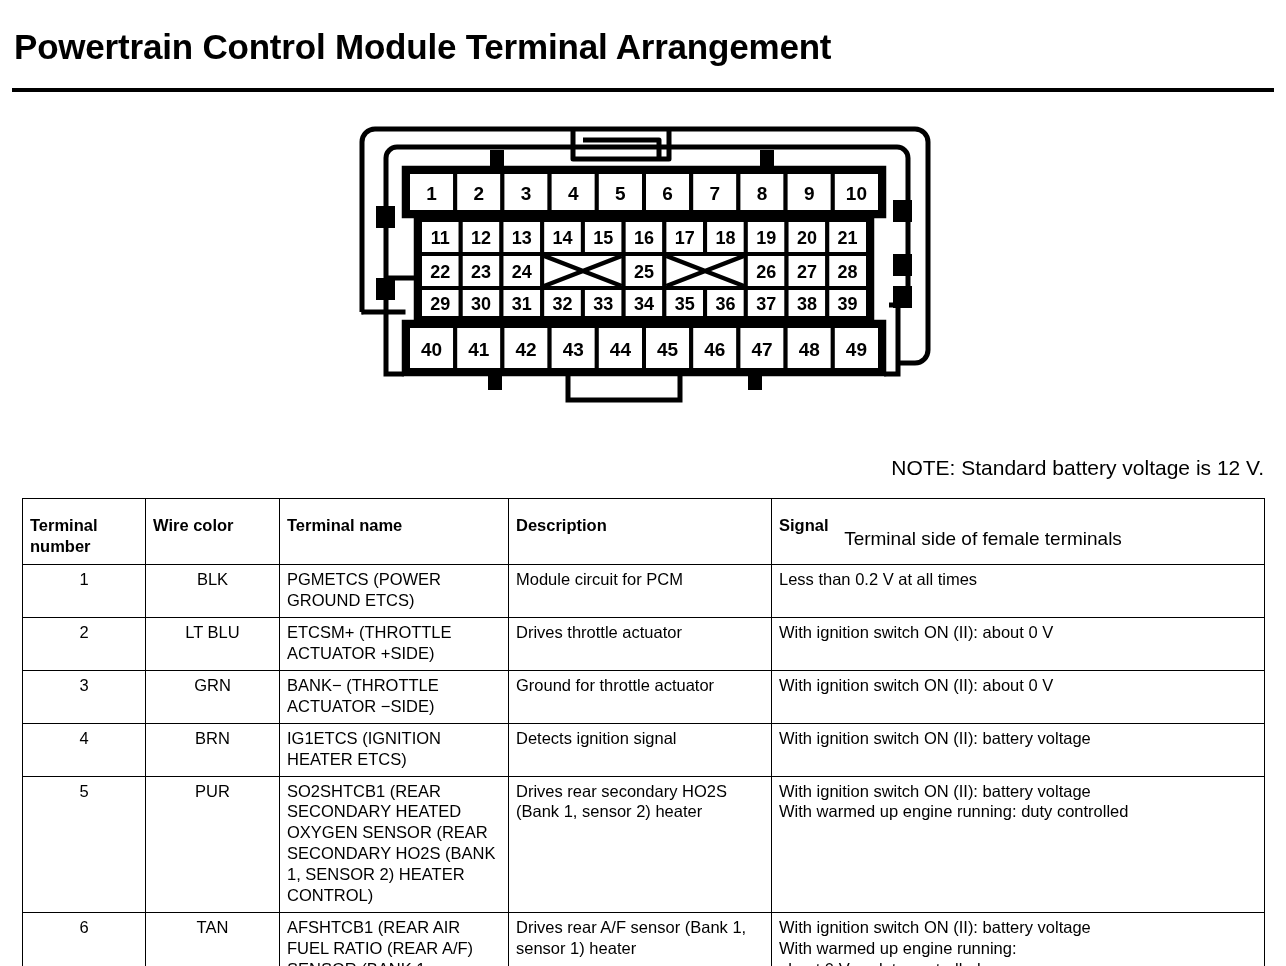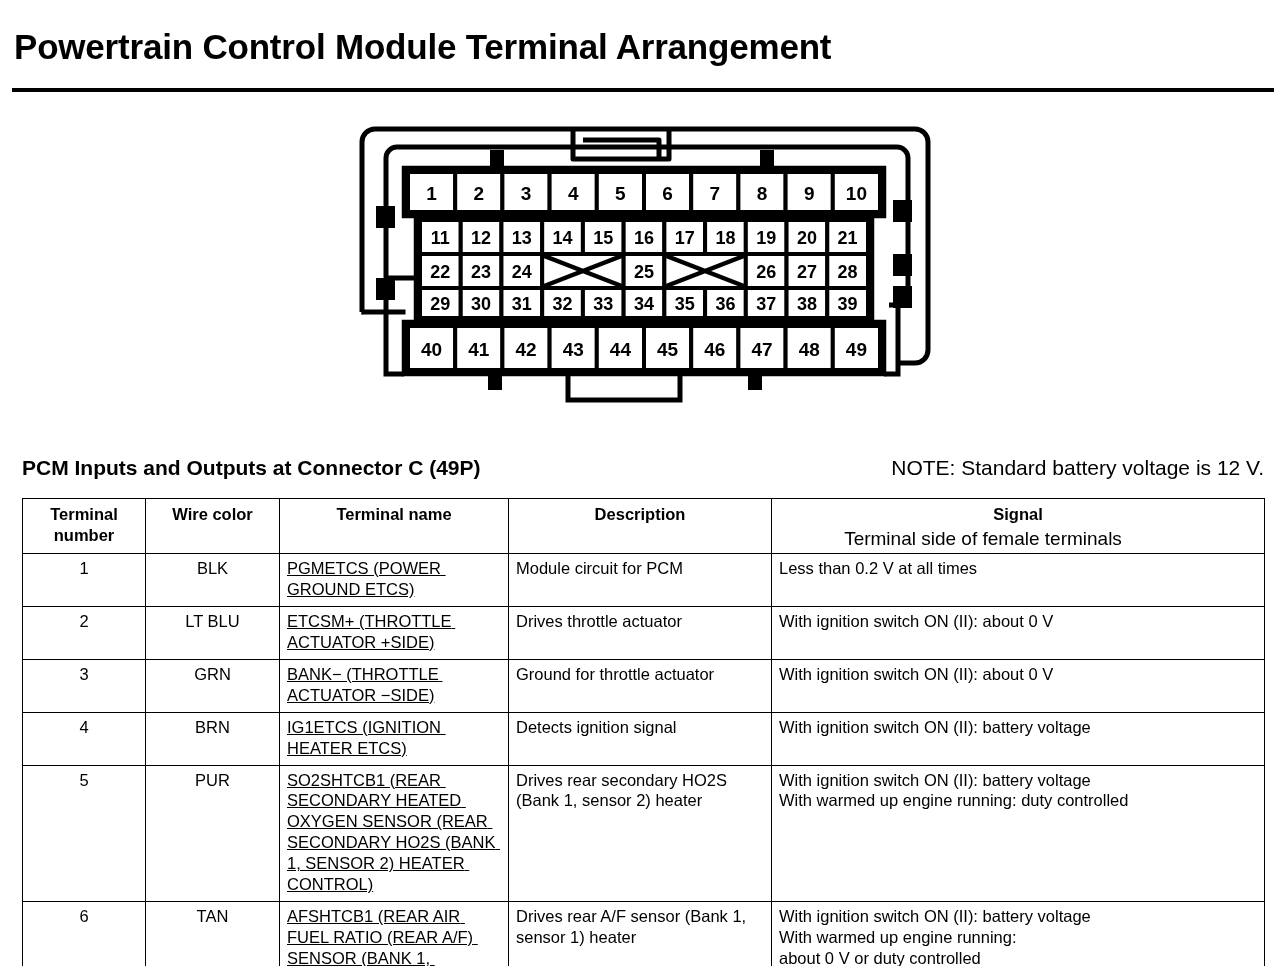--- a/index.html
+++ b/index.html
@@ -55,33 +55,33 @@
     table-layout:fixed;
     font-size:16.5px;
   }
   table.pcm th, table.pcm td{
     border:1.5px solid #000;
     vertical-align:top;
     padding:4px 7px 6px 7px;
     line-height:1.27;
   }
   table.pcm th{
-    text-align:center;
+    text-align:left;
     font-weight:bold;
     font-size:16.5px;
-    padding-top:5px;
+    padding-top:16px;
     padding-bottom:7px;
   }
   .c-num{width:123px;}
   .c-wire{width:134px;}
   .c-name{width:229px;}
   .c-desc{width:263px;}
   .c-sig{width:auto;}
   td.num, td.wire{text-align:center;}
-  td.name{ text-transform:none;text-decoration:underline; }
+  td.name{ text-transform:none; }
   .cellline{display:block;white-space:pre-wrap;}
 </style>
 </head>
 <body>
 
 <div class="page">
 
   <h1 class="title">Powertrain Control Module Terminal Arrangement</h1>
   <div class="title-rule"></div>
 
@@ -241,21 +241,20 @@
           <rect x="445.60" y="216" width="47.20" height="44" fill="#ffffff" stroke="#000000" stroke-width="4"></rect>
           <text x="469.20" y="239.00" class="pinnum" font-size="19" font-weight="bold" fill="#000000">48</text>
           <rect x="492.80" y="216" width="47.20" height="44" fill="#ffffff" stroke="#000000" stroke-width="4"></rect>
           <text x="516.40" y="239.00" class="pinnum" font-size="19" font-weight="bold" fill="#000000">49</text>
         </g>
     </svg>
 
     <div class="caption">Terminal side of female terminals</div>
   </div>
 
-  <div class="sec-head">PCM Inputs and Outputs at Connector C (49P)</div>
   <div class="sec-note">NOTE: Standard battery voltage is 12 V.</div>
 
   <div class="tbl-wrap">
     <table class="pcm">
       <colgroup>
         <col class="c-num">
           <col class="c-wire">
           <col class="c-name">
           <col class="c-desc">
           <col class="c-sig">

